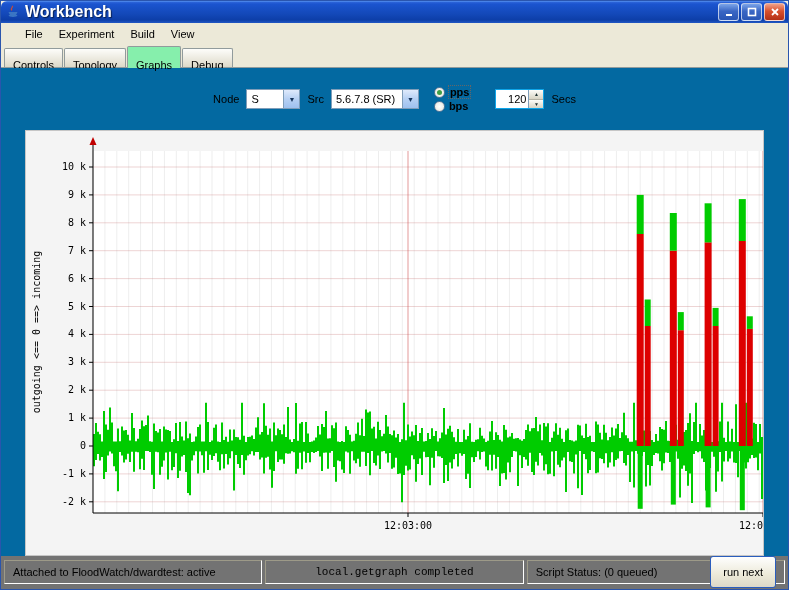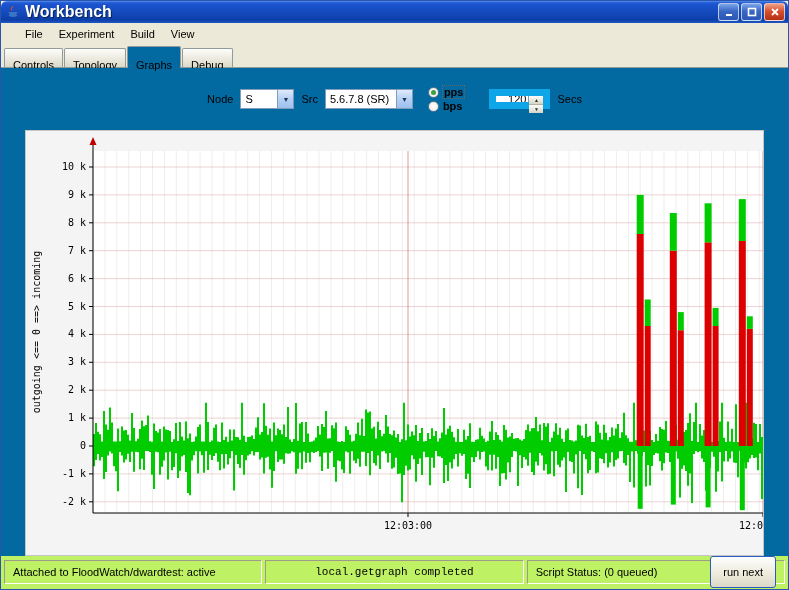--- a/index.html
+++ b/index.html
@@ -17,50 +17,50 @@
   .wbtn.close { background:linear-gradient(180deg,#f0a088,#d8502d 45%,#b33016); }
 
   
   .menubar { height:21px; flex:0 0 21px; background:#ece9d8; display:flex; align-items:center; padding-left:16px; }
   .menu-item { font-size:11px; padding:2px 8px; color:#000; cursor:default; }
 
   
   .tabstrip { height:24px; flex:0 0 24px; background:#ece9d8; display:flex; align-items:flex-end; padding:0 3px; border-bottom:1px solid #919b9c; }
   .tab { height:19px; line-height:17px; padding:8px 8px; font-size:11px; border:1px solid #919b9c; border-bottom:none;
     border-radius:2px 2px 0 0; background:linear-gradient(#fdfdfa,#ddd9c8); margin-right:1px; color:#000; }
-  .tab.active { height:22px; line-height:20px; background:#0369a1; margin-bottom:-1px; position:relative; z-index:2;margin-top:20px; }
+  .tab.active { height:22px; line-height:20px; background:#86efac; margin-bottom:-1px; position:relative; z-index:2;margin-top:20px; }
 
   
   .content { flex:1; display:flex; flex-direction:column; background:#0369a1; }
   .controls-row { height:62px; flex:0 0 62px; display:flex; align-items:center; justify-content:center; gap:7px; font-size:11px; }
   .lbl { color:#000; }
   .combo { display:flex; height:20px; border:1px solid #7f9db9; background:#fff; align-items:stretch; }
   .combo-text { padding:3px 4px 0 4px; font-size:11px; width:36px; overflow:hidden; white-space:nowrap; }
   .combo.wide .combo-text { width:70px; }
   .combo-btn { width:16px; display:flex; align-items:center; justify-content:center; font-size:7px; color:#16345c;
     background:linear-gradient(180deg,#dfeafc,#b6d0f3 50%,#9ec1ef); border-left:1px solid #7f9db9; }
   .radios { display:flex; flex-direction:column; gap:2px; margin:0 8px; }
   .radio-row { display:flex; align-items:center; gap:4px;font-weight:bold; }
   .radio { width:11px; height:11px; border-radius:50%; border:1px solid #5a7a9c; background:radial-gradient(#fff,#e8e6da); position:relative; }
   .radio.checked::after { content:""; position:absolute; left:2px; top:2px; width:5px; height:5px; border-radius:50%; background:#3f9e46; }
   .radio-label.focused { outline:1px dotted #666; padding:0 1px; }
-  .spinner { display:flex; height:20px; border:7px solid #0ea5e9; background:#fff; margin-left:10px; }
+  .spinner { display:flex; height:20px; border:1px solid #0ea5e9; background:#fff; margin-left:10px; }
   .spin-input { width:32px; border:none; outline:none; font-size:11px; text-align:right; padding-right:2px; font-family:"Liberation Sans",sans-serif; }
   .spin-btns { width:15px; display:flex; flex-direction:column; border-left:1px solid #7f9db9; }
   .spin-up,.spin-down { flex:1; font-size:5px; line-height:8px; text-align:center; color:#233;
     background:linear-gradient(#fdfdfa,#d8d4c4); border-bottom:1px solid #b5b2a4; }
   .spin-down { border-bottom:none; }
 
   
   .graph-panel { margin:0 24px; height:426px; flex:0 0 426px; background:#f4f4f4; border:1px solid #c6c6c6; position:relative; overflow:hidden; }
   .tick { font:10px "DejaVu Sans Mono", monospace; fill:#000; }
   .wm { font:7.5px "DejaVu Sans Mono", monospace; fill:#c6c6c6; letter-spacing:2px; }
 
   
-  .statusbar { height:33px; flex:0 0 33px; background:#bef264; display:flex; gap:3px; padding:4px 3px 5px 3px; }
+  .statusbar { height:33px; flex:0 0 33px; background:#737373; display:flex; gap:3px; padding:4px 3px 5px 3px; }
   .status-cell { flex:1; border:1px solid; border-color:#9d9a88 #fff #fff #9d9a88; font-size:11px; color:#000;
     display:flex; align-items:center; padding:0 8px; }
   .status-cell.center { justify-content:center;font-family:Liberation Mono, monospace; }
   .status-cell.right { justify-content:space-between; }
   .xp-btn { font-family:"Liberation Sans",sans-serif; font-size:11px; height:32px; padding:0 12px; border:1px solid #2a5dbd; border-radius:3px;
     background:linear-gradient(#fefefe,#ece9d8 60%,#dcd8c8); cursor:default; }
 </style>
 </head>
 <body>
 

